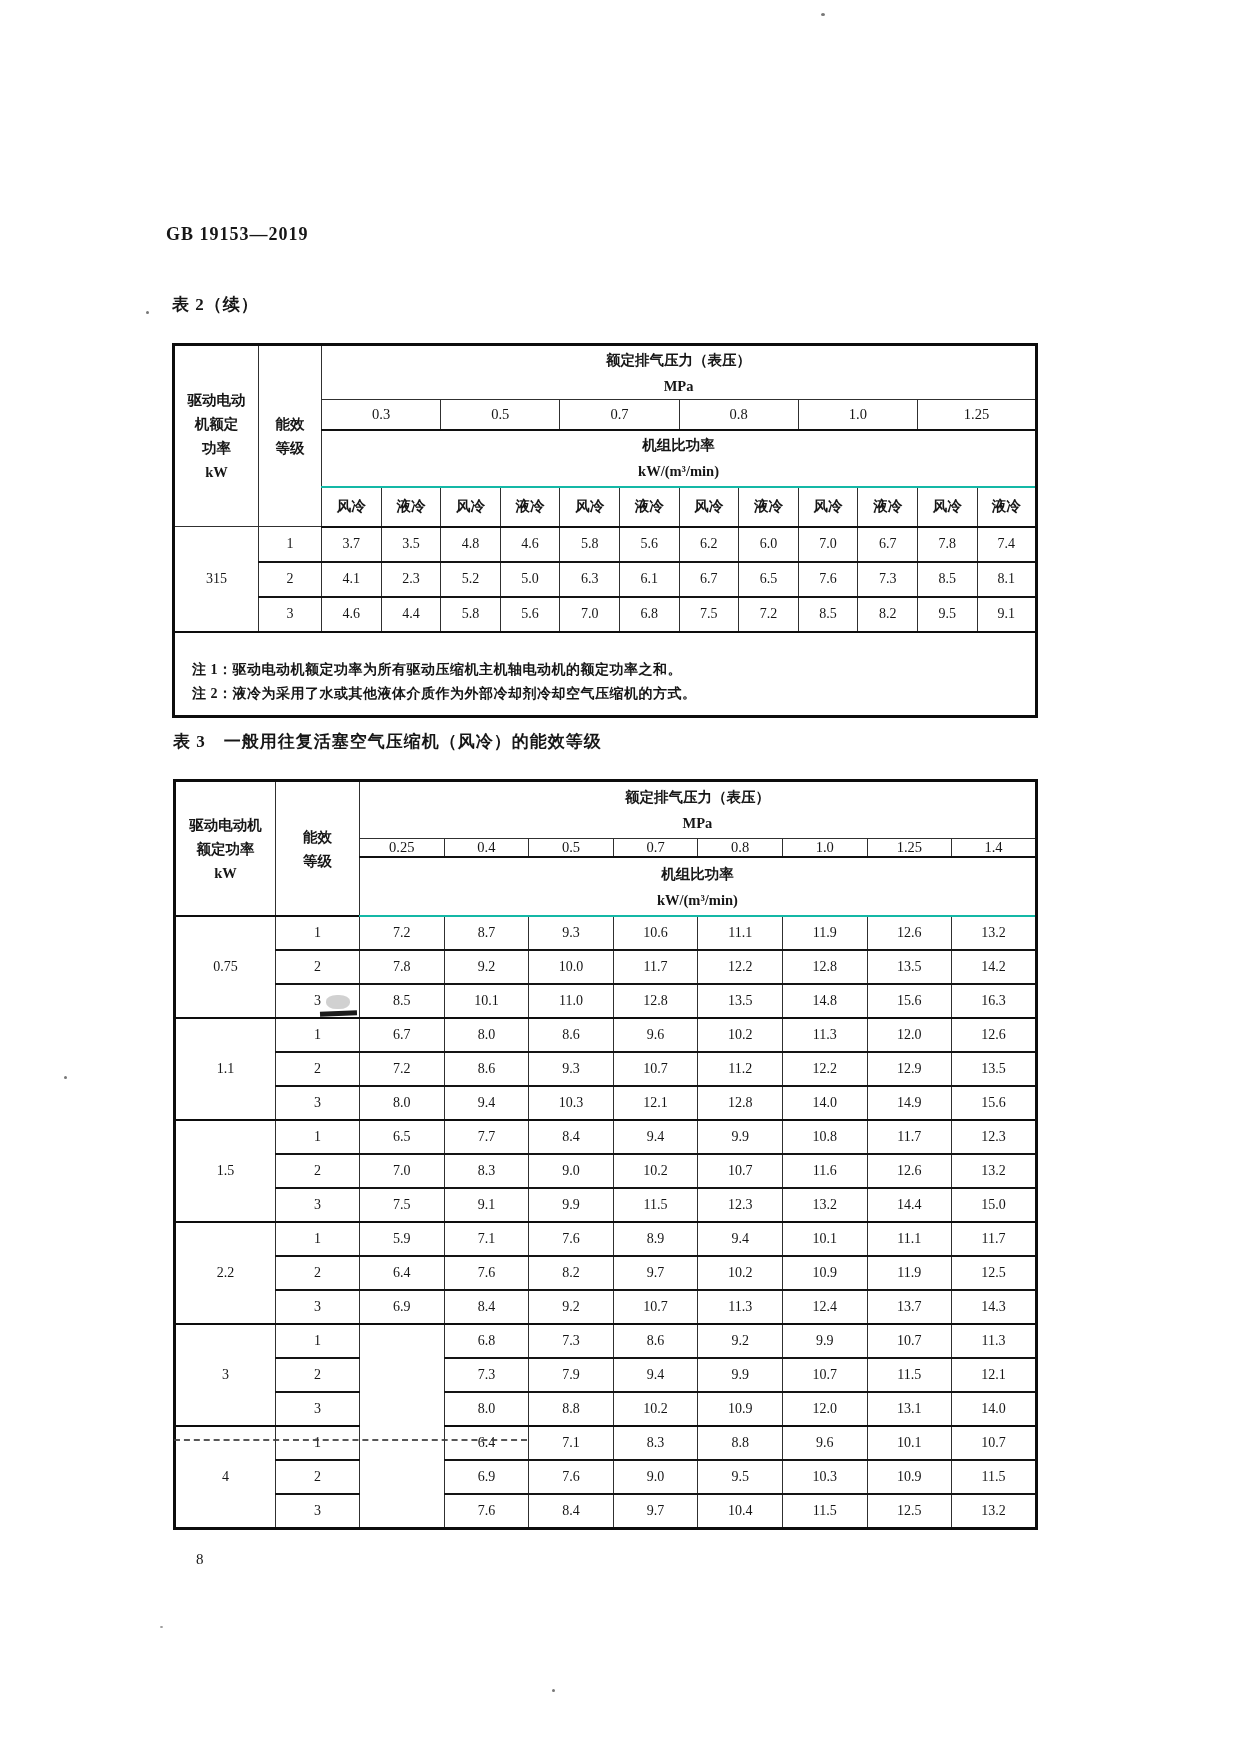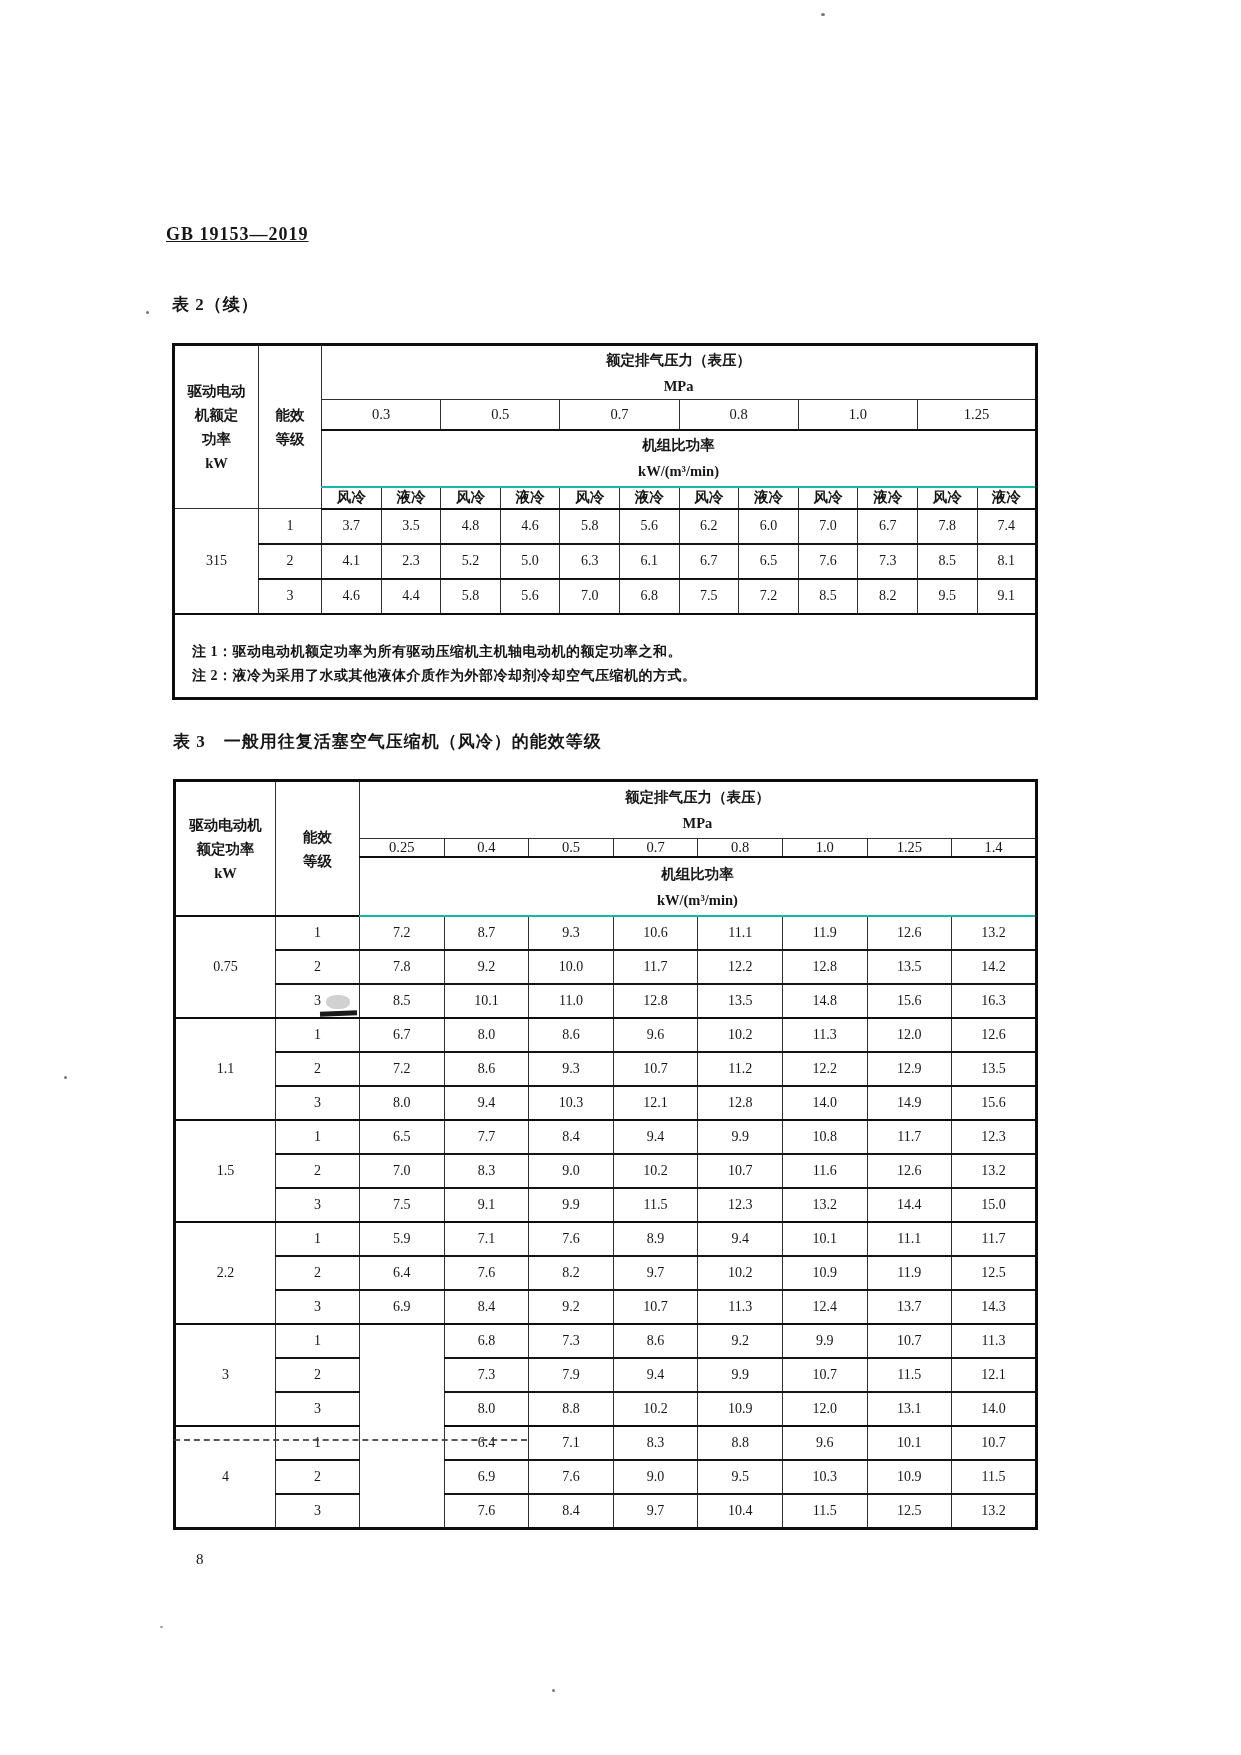--- a/index.html
+++ b/index.html
@@ -1,21 +1,21 @@
 <!DOCTYPE html>
 <html><head>
 <meta charset="utf-8">
 <style>
   html,body{margin:0;padding:0;}
   body{
     width:1241px;height:1755px;position:relative;background:#ffffff;
     font-family:"Liberation Serif","DejaVu Serif",serif;color:#161616;
     -webkit-font-smoothing:none;
   }
-  .gb-header{position:absolute;left:166px;top:224px;font-size:18px;font-weight:bold;letter-spacing:1px;text-decoration:underline;}
+  .gb-header{position:absolute;left:166px;top:224px;font-size:18px;font-weight:bold;letter-spacing:1px;}
   .tbl-title{position:absolute;text-align:left;font-size:17px;font-weight:bold;letter-spacing:1px;}
   .t2-title{left:172px;width:863px;top:293px;}
   .t3-title{left:173px;width:862px;top:730px;}
   .page-num{position:absolute;left:196px;top:1551px;font-size:15px;}
 
   table{border-collapse:collapse;table-layout:fixed;position:absolute;background:#fff;}
   .t2{left:172px;top:343px;width:863px;border:3px solid #0d0d0d;}
   .t3{left:173px;top:779px;width:862px;border:3px solid #0d0d0d;}
   th,td{border:1px solid #303030;text-align:center;vertical-align:middle;padding:0;
         font-weight:normal;font-size:14px;overflow:hidden;}
@@ -90,21 +90,21 @@
       <th colspan="2">0.8</th>
       <th colspan="2">1.0</th>
       <th colspan="2">1.25</th>
     </tr>
     <tr class="spec-row" style="height:57px">
       <th colspan="12" class="two-line">
         <div>机组比功率</div>
         <div class="unit">kW/(m³/min)</div>
       </th>
     </tr>
-    <tr class="cool-row" style="height:22px">
+    <tr class="cool-row" style="height:40px">
       <th>风冷</th>
       <th>液冷</th>
       <th>风冷</th>
       <th>液冷</th>
       <th>风冷</th>
       <th>液冷</th>
       <th>风冷</th>
       <th>液冷</th>
       <th>风冷</th>
       <th>液冷</th>

